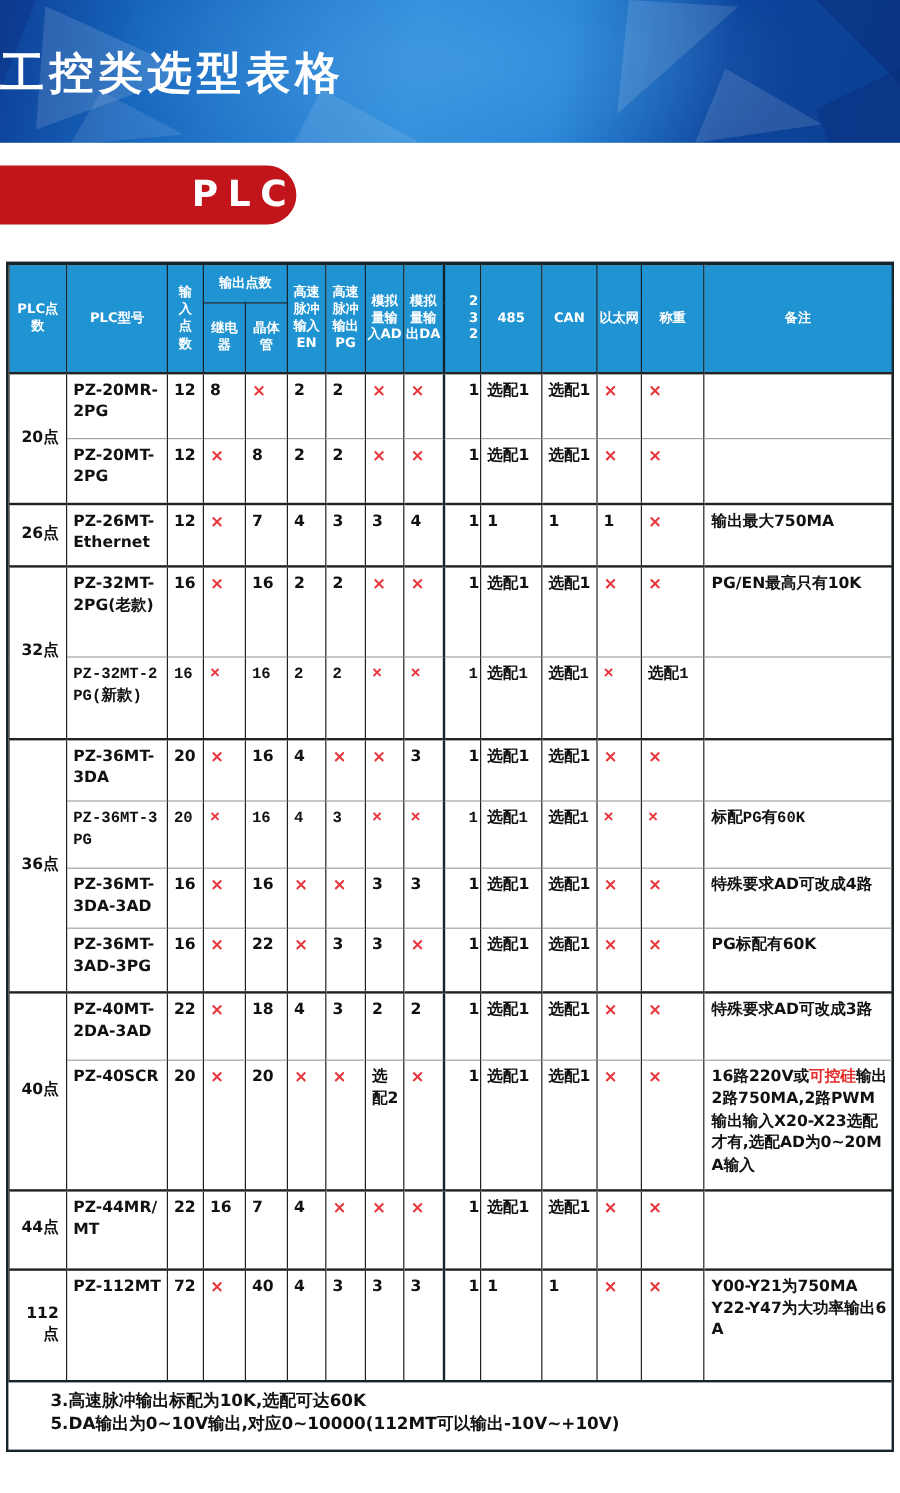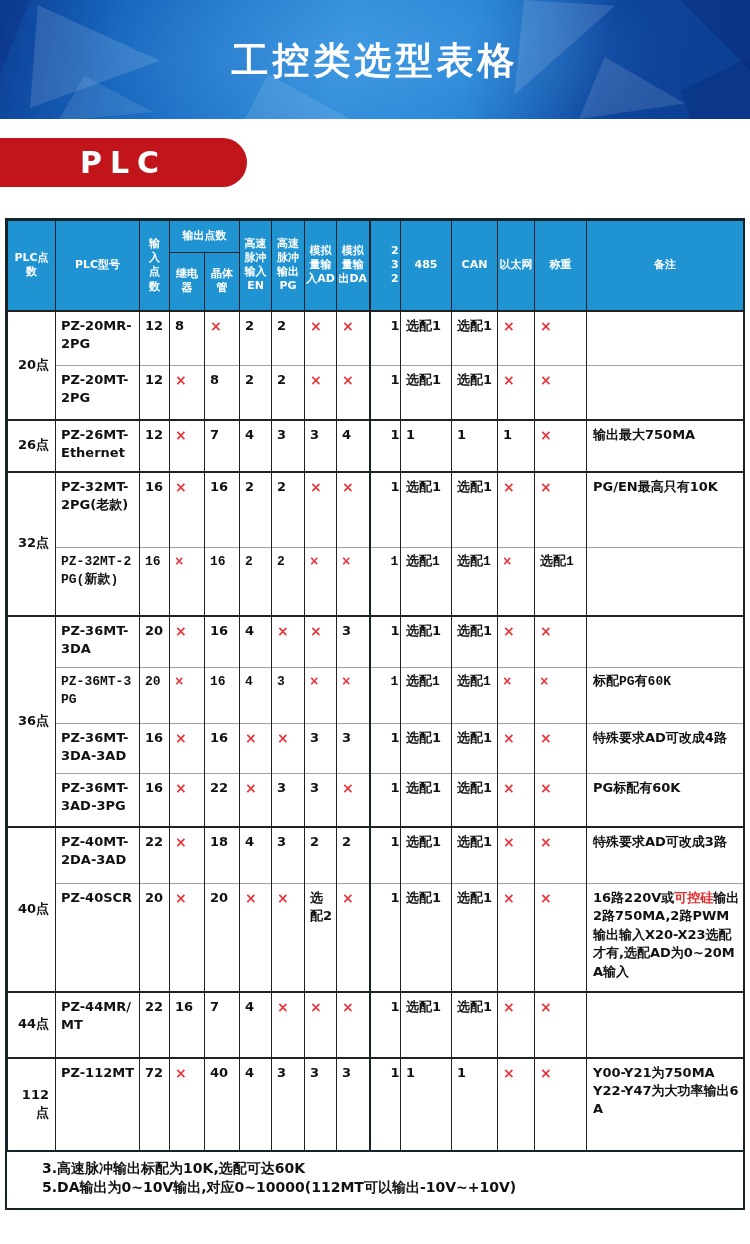--- a/index.html
+++ b/index.html
@@ -16,29 +16,29 @@
 
   
   .banner{
     position:relative;width:750px;height:119px;overflow:hidden;
     background:linear-gradient(100deg,#0d3f97 0%,#1766bd 16%,#2e8ad8 46%,#2482d4 62%,#0d449c 80%,#0c3f92 100%);
   }
   .banner:after{content:"";position:absolute;inset:0;
     background:radial-gradient(ellipse 420px 160px at 50% 45%, rgba(86,170,236,.45), rgba(86,170,236,0) 70%);}
   .tri{position:absolute;}
   .banner-title{
-    position:absolute;left:0;right:0;top:36px;text-align:center;
+    position:absolute;left:0;right:0;top:36px;
     color:#ffffff;font-size:37px;font-weight:bold;letter-spacing:4px;z-index:3;
   }
 
   
   .ribbon{
     margin-top:19px;width:247px;height:49px;background:var(--ribbon-red);
     border-radius:0 26px 26px 0;color:#fff;font-size:30px;font-weight:bold;
-    letter-spacing:8px;text-align:center;line-height:49px;
+    letter-spacing:8px;text-align:right;line-height:49px;
   }
 
   
   .sheet{margin:31px 5px 0 5px;width:740px;border:2px solid #15232b;background:#fff;}
   table{border-collapse:collapse;table-layout:fixed;width:736px;}
   th{
     background:var(--header-blue);color:#fff;font-size:11px;font-weight:bold;
     border:1px solid #15232b;text-align:center;vertical-align:middle;
     padding:1px;line-height:1.28;word-break:break-all;
   }

